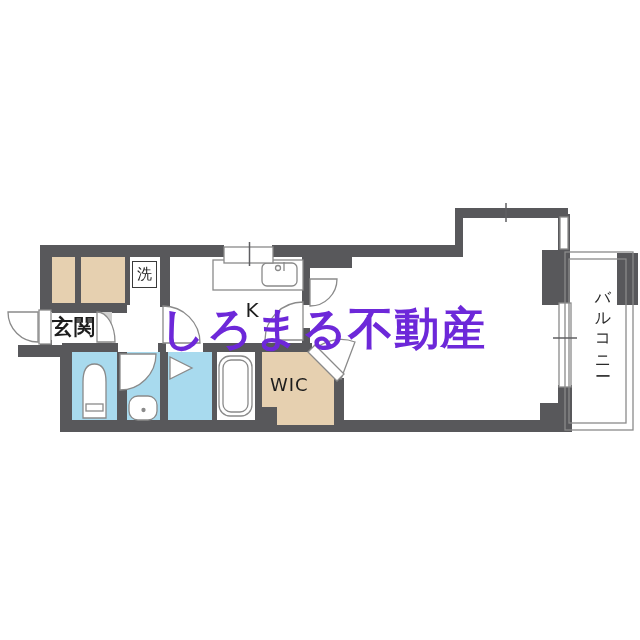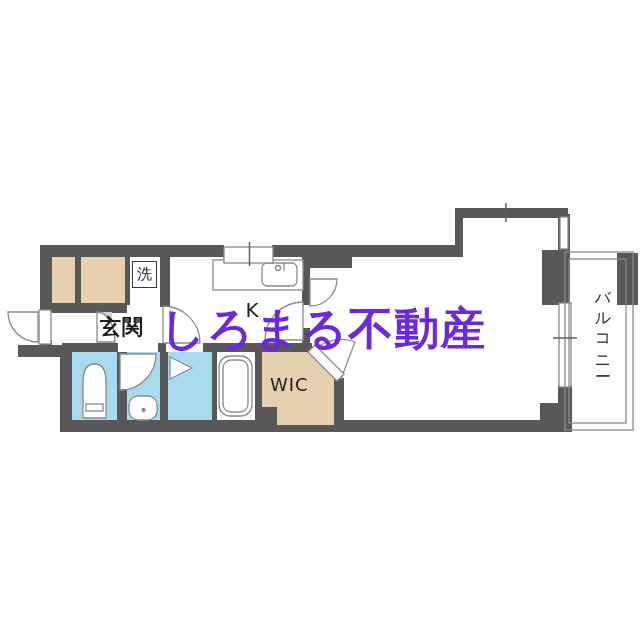--- a/index.html
+++ b/index.html
@@ -6,21 +6,21 @@
   .stage{
     position:relative;width:640px;height:640px;background:#fff;overflow:hidden;
     font-family:"DejaVu Sans","Liberation Sans",sans-serif;
   }
   .stage svg{position:absolute;left:0;top:0;z-index:1;}
   .watermark{
     position:absolute;left:160px;top:299px;z-index:2;
     font-size:45px;font-weight:bold;letter-spacing:1px;white-space:nowrap;
   }
   .lbl{position:absolute;z-index:3;color:#1d1d1d;}
-  .lbl-entrance{left:50px;top:313px;width:48px;text-align:center;font-size:21px;font-weight:600;letter-spacing:1px;padding-left:48px;}
+  .lbl-entrance{left:50px;top:313px;width:48px;text-align:center;font-size:21px;font-weight:600;letter-spacing:1px;}
   .washer-box{
     left:132px;top:261px;width:25px;height:27px;background:#fff;
     border:1.5px solid #3a3a3a;box-sizing:border-box;
     font-size:15px;line-height:24px;text-align:center;
   }
   .lbl-kitchen{left:240px;top:298px;width:24px;text-align:center;font-size:20px;}
   .lbl-wic{left:270px;top:374px;width:50px;text-align:left;font-size:18px;letter-spacing:1px;}
   .lbl-main{left:382px;top:286px;width:86px;text-align:center;line-height:1.08;}
   .lbl-main .l1{font-size:30px;letter-spacing:3px;}
   .lbl-main .l2{font-size:28px;letter-spacing:1px;}

